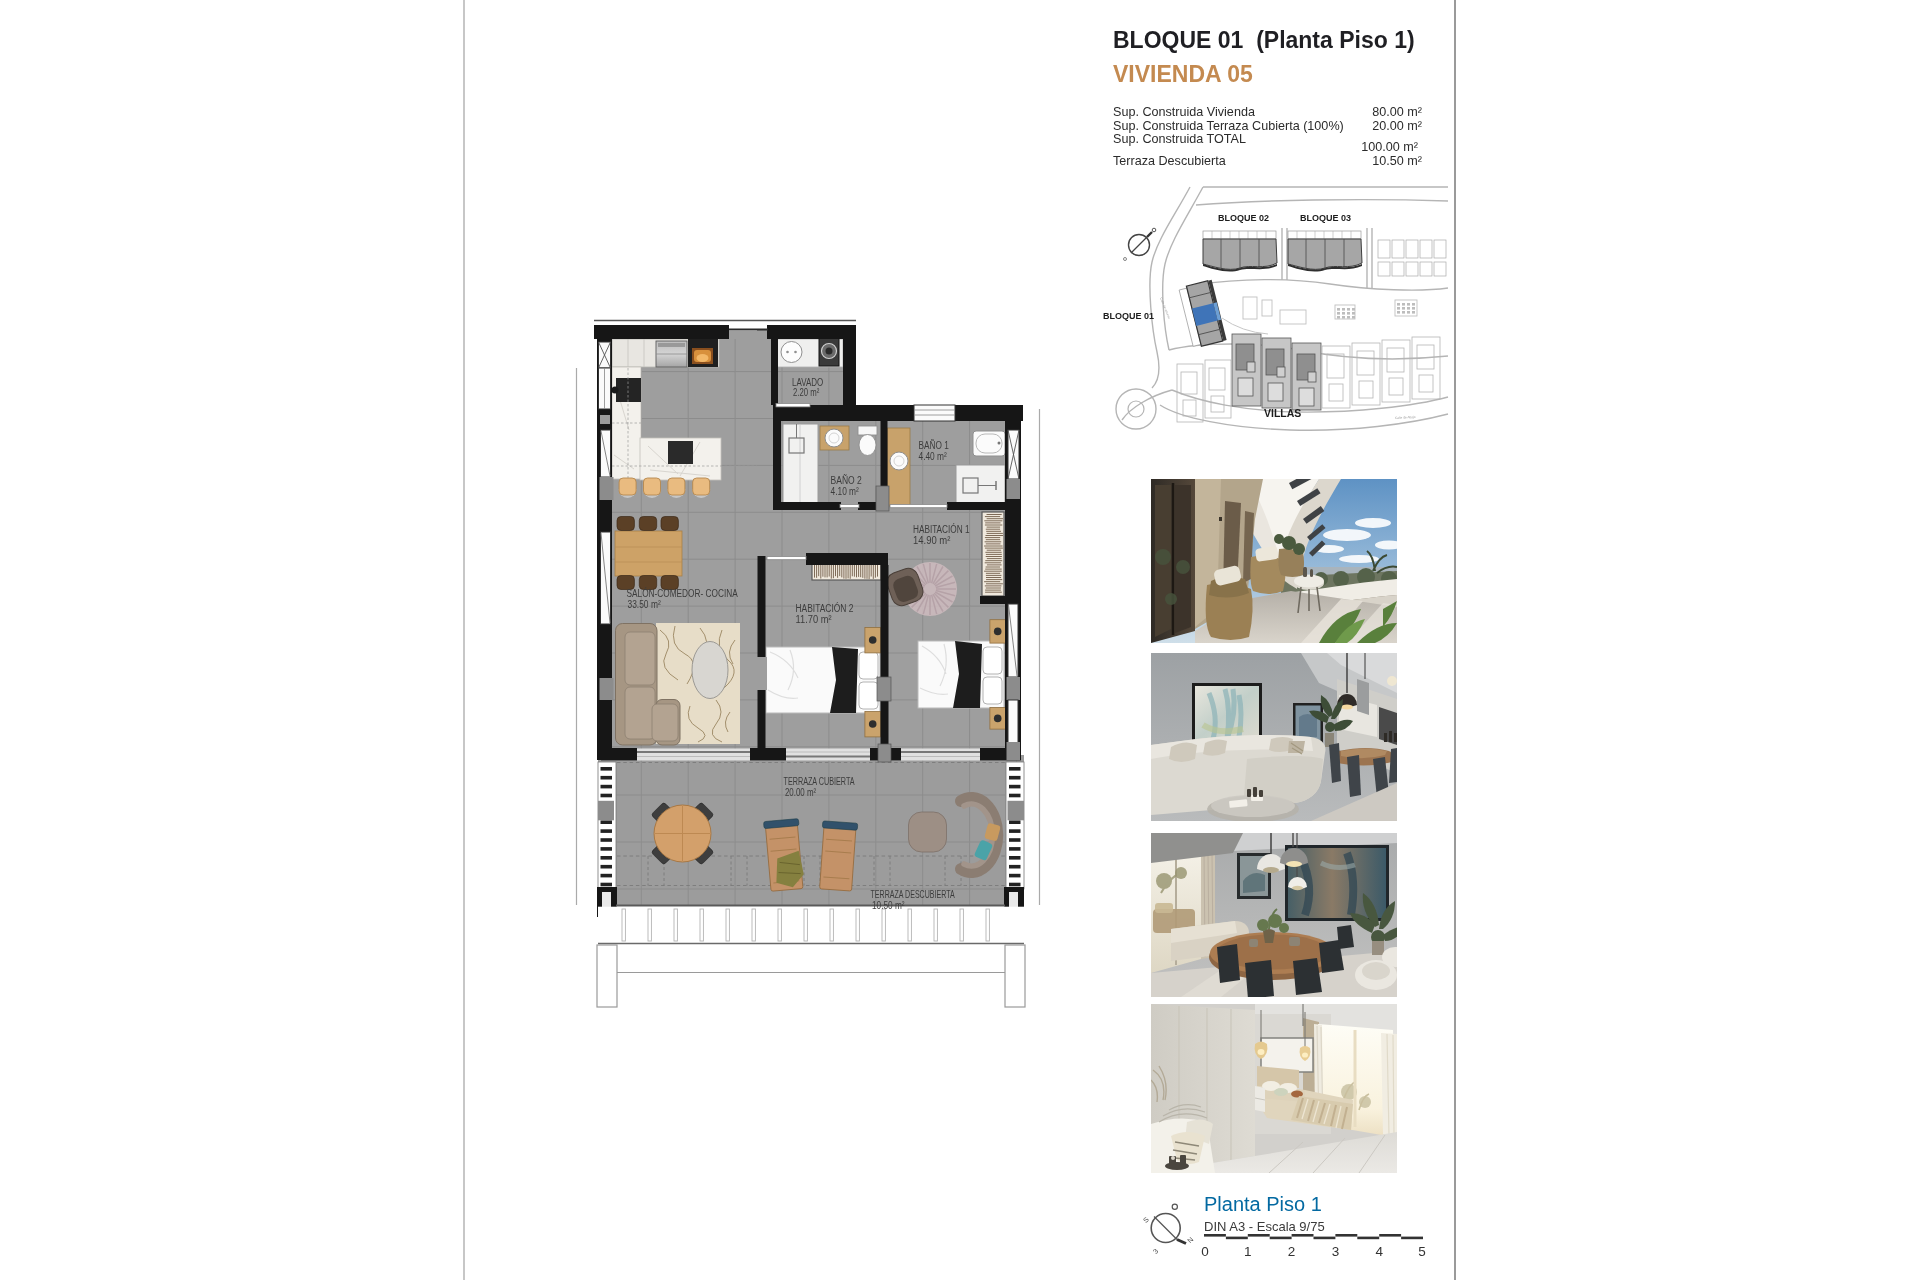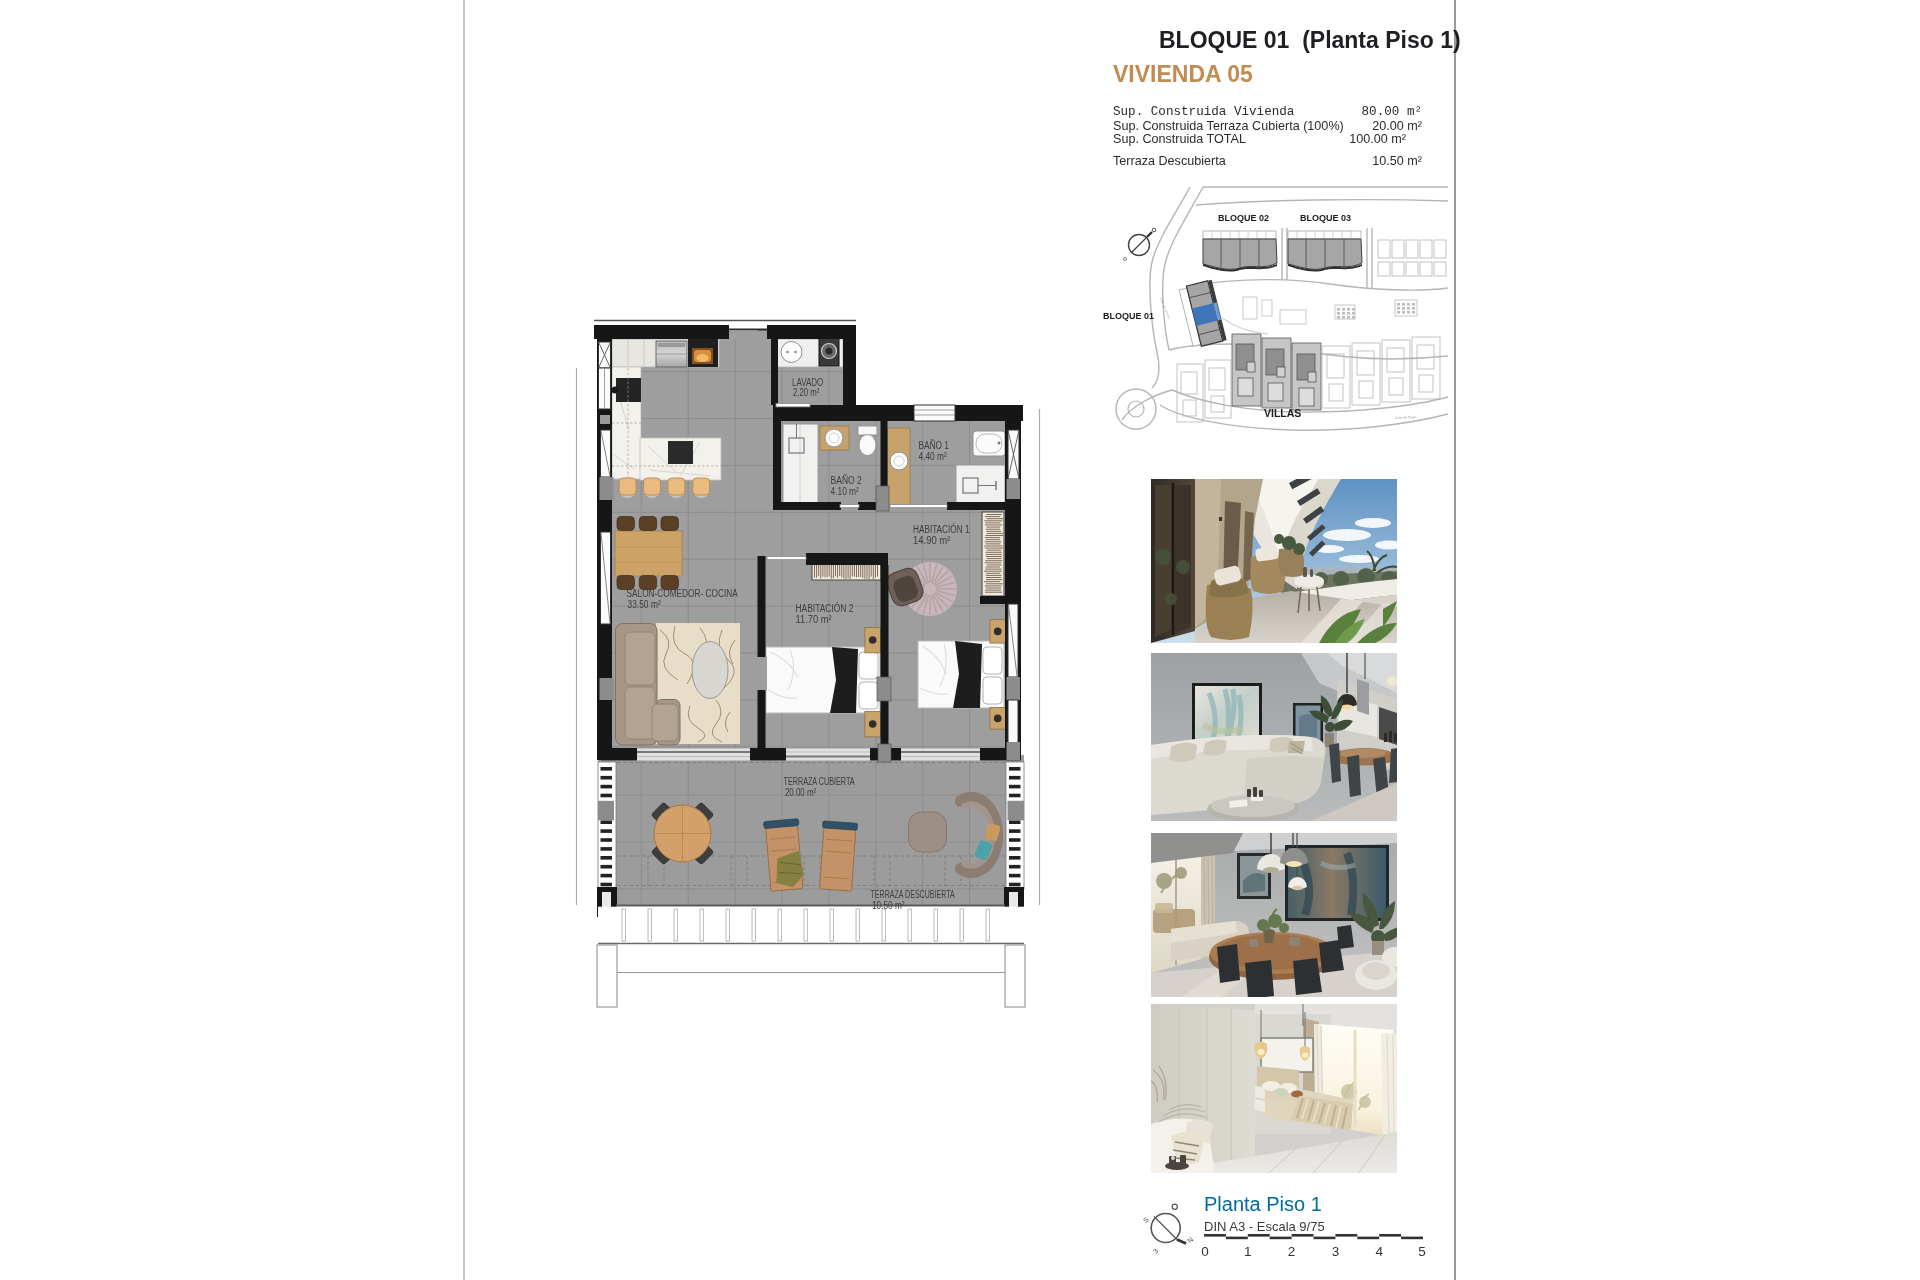--- a/index.html
+++ b/index.html
@@ -5,31 +5,31 @@
 html,body{margin:0;padding:0;width:1920px;height:1280px;background:#ffffff;font-family:"Liberation Sans",sans-serif;overflow:hidden;}
 .abs{position:absolute;}
 </style>
 </head>
 <body>
 
 <div class="abs" style="left:463px;top:0;width:1.5px;height:1280px;background:#c7c7c7"></div>
 
 <div class="abs" style="left:1454px;top:0;width:1.5px;height:1280px;background:#9a9a9a"></div>
 
-<div class="abs" style="left:1113px;top:27px;font-size:23px;font-weight:bold;color:#1f1f23;letter-spacing:0px;margin-left:46px;">BLOQUE 01&nbsp;&nbsp;(Planta Piso 1)</div>
+<div class="abs" style="left:1113px;top:27px;font-size:23px;font-weight:bold;color:#1f1f23;letter-spacing:0px;">BLOQUE 01&nbsp;&nbsp;(Planta Piso 1)</div>
 
 <div class="abs" style="left:1113px;top:61px;font-size:23px;font-weight:bold;color:#c48a50;">VIVIENDA 05</div>
 
 <div class="abs" style="left:1113px;top:106px;width:309px;font-size:12.6px;color:#2b2b2b;line-height:13.5px;">
 
-<div style="position:relative;height:13.5px;font-family:Liberation Mono, monospace;">Sup. Construida Vivienda<span style="position:absolute;right:0;">80.00 m²</span></div>
+<div style="position:relative;height:13.5px;">Sup. Construida Vivienda<span style="position:absolute;right:0;">80.00 m²</span></div>
 
 <div style="position:relative;height:13.5px;">Sup. Construida Terraza Cubierta (100%)<span style="position:absolute;right:0;">20.00 m²</span></div>
 
-<div style="position:relative;height:13.5px;font-weight:normal;">Sup. Construida TOTAL<span style="position:absolute;right:16px;">100.00 m²</span></div>
+<div style="position:relative;height:13.5px;font-weight:normal;">Sup. Construida TOTAL<span style="position:absolute;right:4px;margin-top:8px;">100.00 m²</span></div>
 <div style="height:8.5px;"></div>
 
 <div style="position:relative;height:13.5px;">Terraza Descubierta<span style="position:absolute;right:0;">10.50 m²</span></div>
 </div>
 
 <svg class="abs" style="left:1095px;top:185px" width="360" height="250" viewBox="1095 185 360 250">
 
 <g stroke="#b5b5b5" stroke-width="1.4" fill="none">
 <path d="M1190 187 C 1175 215 1157 240 1152 262 C 1147 284 1152 330 1157 352 C 1161 370 1158 382 1152 388"></path>
 <path d="M1203 187 C 1188 215 1170 242 1165 264 C 1160 286 1164 328 1169 350"></path>

